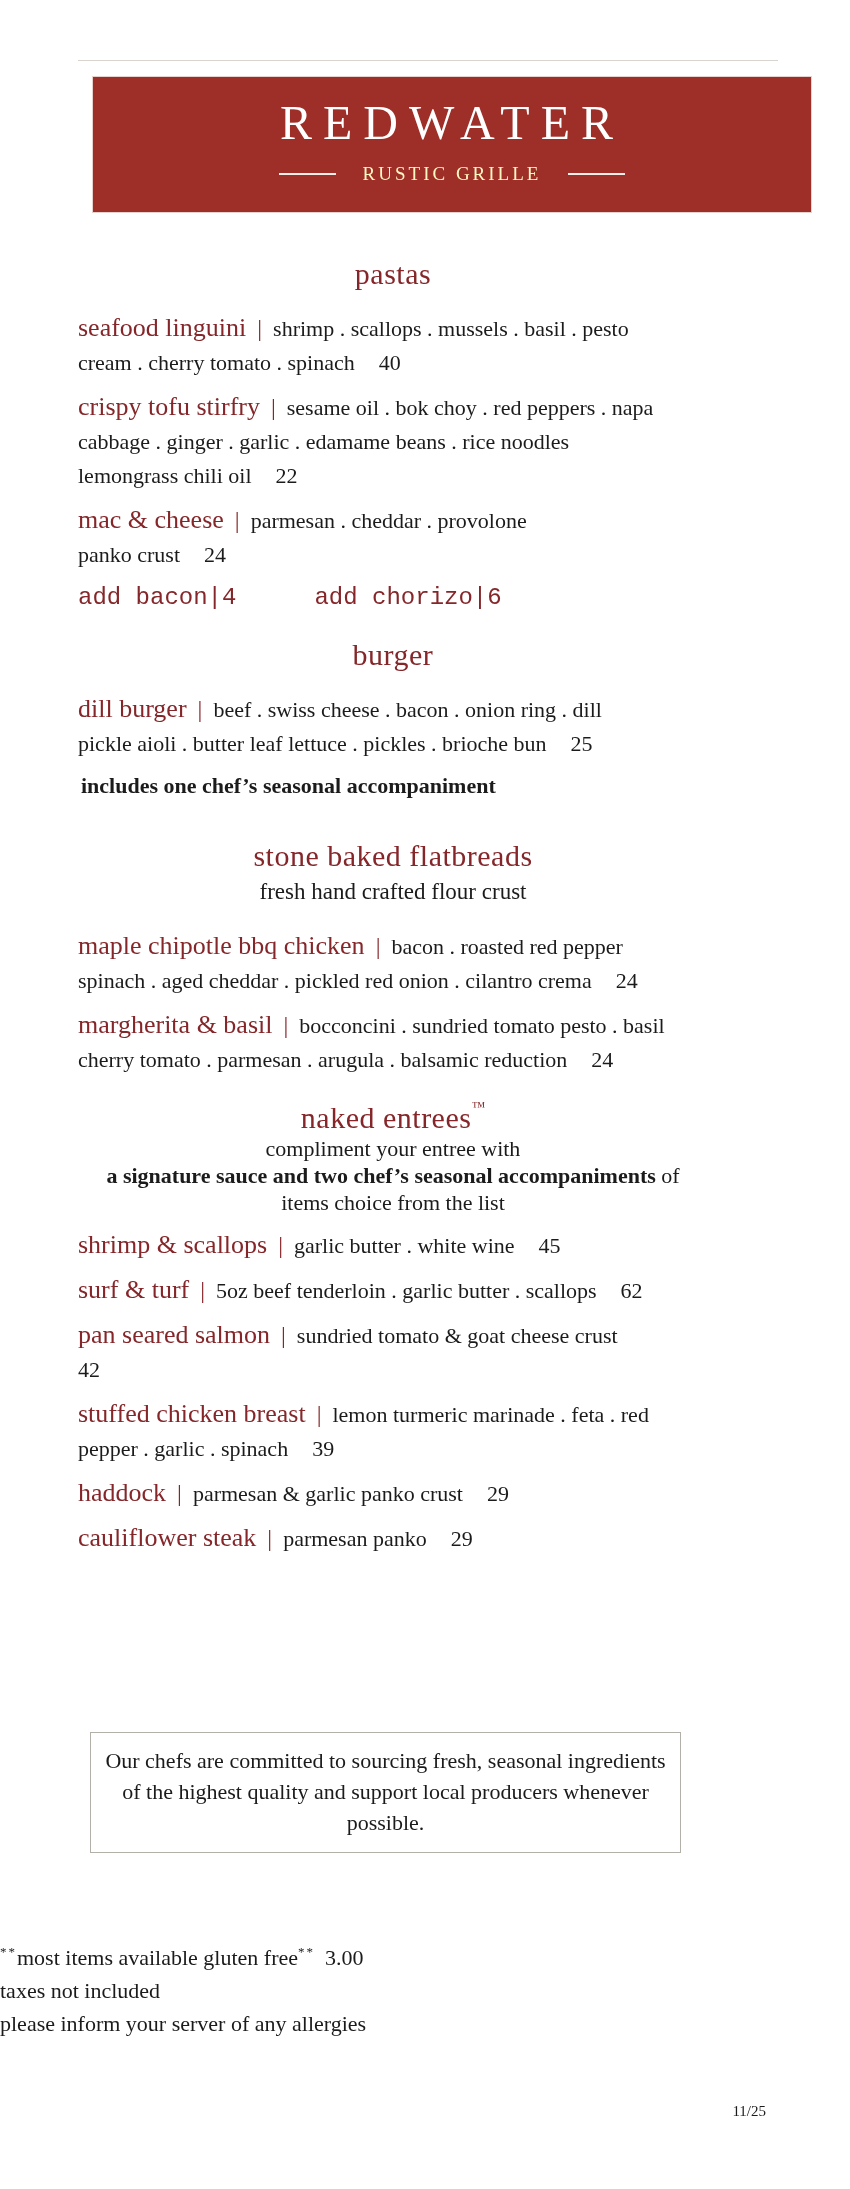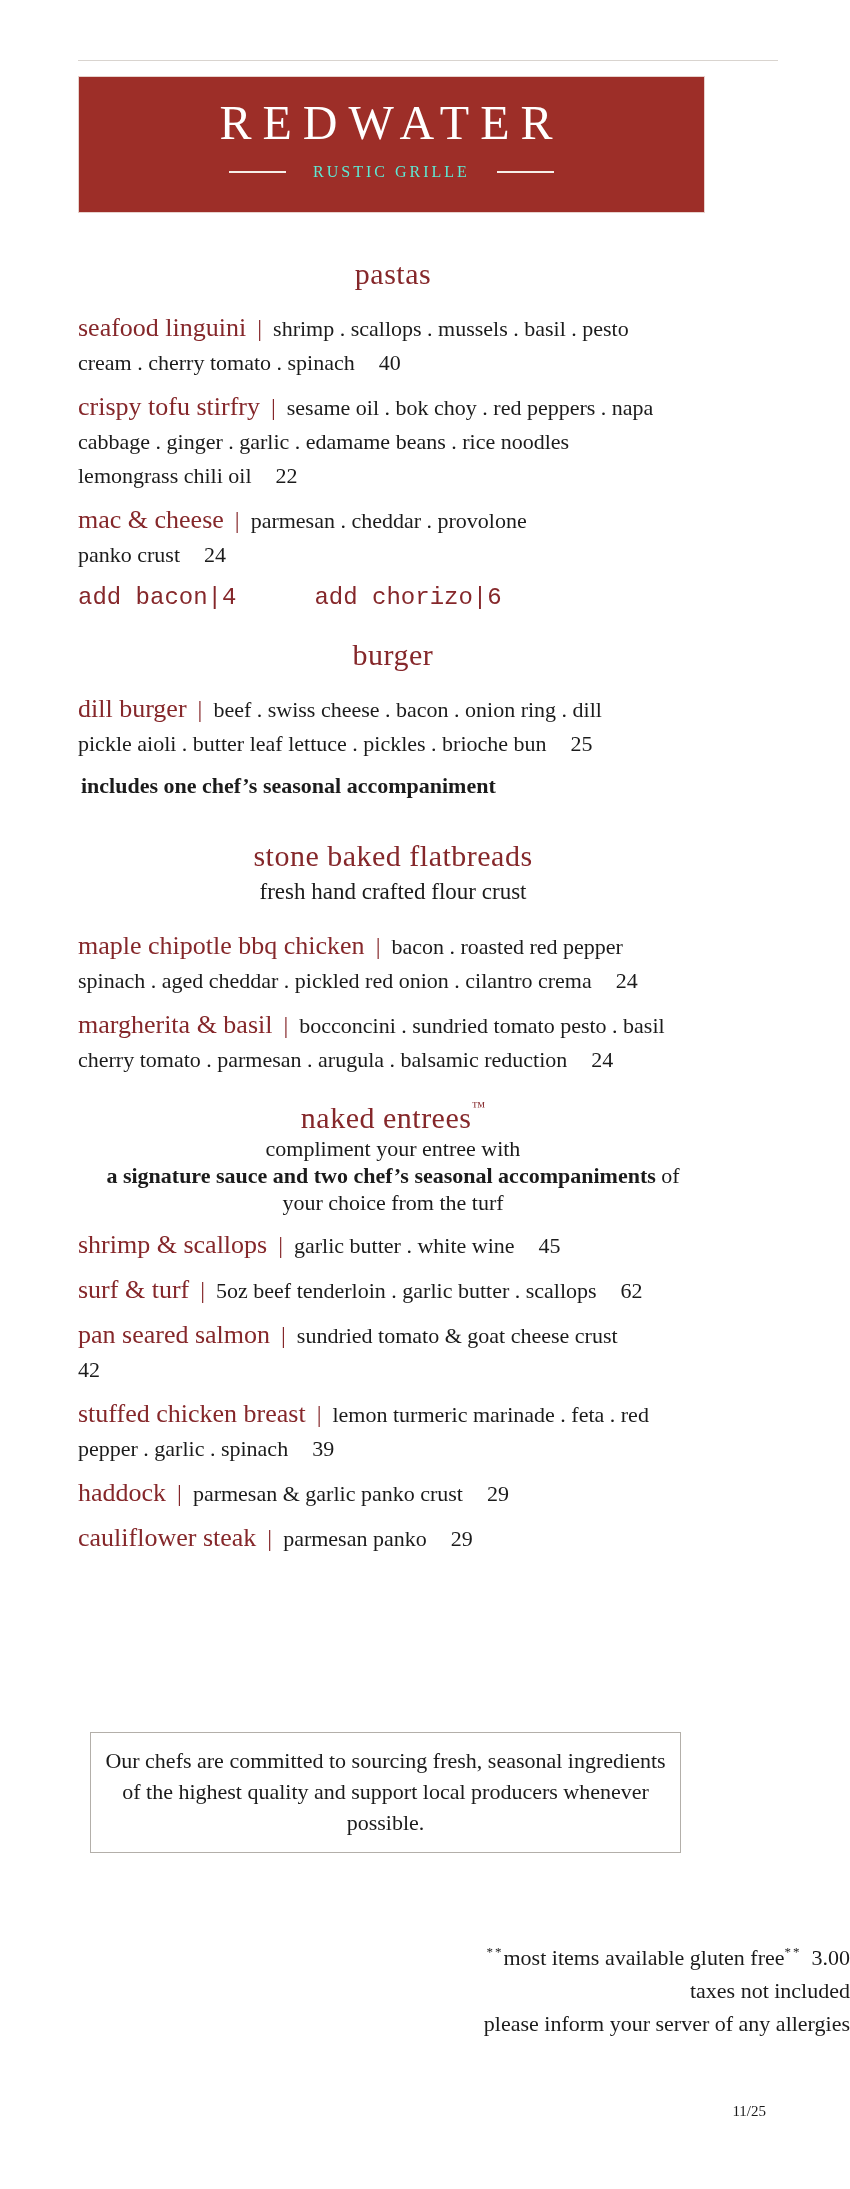--- a/index.html
+++ b/index.html
@@ -18,41 +18,41 @@
     font-family:"Liberation Serif", serif;
     color:var(--ink);
     overflow:hidden;
   }
   .top-rule{
     position:absolute;top:60px;left:78px;width:700px;height:1px;
     background:var(--rule-gray);
   }
   
   .brand{
-    position:absolute;top:76px;left:78px;width:627px;height:137px;
+    position:absolute;top:76px;left:92px;width:720px;height:137px;
     background:var(--brand-red);
     border:1px solid #e7d2cd;
     text-align:center;
     padding-top:19px;
   }
   .brand-title{
     color:#ffffff;
     font-size:48px;
     letter-spacing:11px;
     line-height:54px;
     font-weight:normal;
   }
   .brand-sub{
     margin-top:13px;
     display:flex;align-items:center;justify-content:center;
   }
   .dash{display:inline-block;width:57px;height:2px;background:#f6efe9;}
   .sub-text{
-    color:#5eead4;
-    font-size:16px;
+    color:#fef9c3;
+    font-size:19px;
     letter-spacing:3px;
     margin:0 27px;
     white-space:nowrap;
   }
   
   .content{
     position:absolute;top:213px;left:0;width:772px;
     padding:0 64px 0 78px;
   }
   h2.section-heading{
@@ -122,21 +122,21 @@
     border:1px solid #b3afa9;
     padding:12px 8px 14px 8px;
     text-align:center;
     font-size:22px;
     line-height:31px;
     white-space:pre-line;
   }
   
   .footer{
     position:absolute;top:1936px;left:0;width:850px;
-    text-align:right;
+    text-align:left;
     font-size:22px;
     line-height:33px;
   }
   .footer sup{
     font-size:13px;
     letter-spacing:2px;
     position:relative;top:-1px;
   }
   .gf-price{margin-left:10px;}
   .page-date{
@@ -206,21 +206,21 @@
     <div class="item">
       <span class="iname">margherita &amp; basil</span><span class="sep">|</span><span class="desc">bocconcini . sundried tomato pesto . basil
 cherry tomato . parmesan . arugula . balsamic reduction</span><span class="price">24</span>
     </div>
 
     <h2 class="section-heading mt-sm tight"><span>naked entrees</span><sup class="tm">™</sup></h2>
 
     <div class="intro">
       <div class="line">compliment your entree with</div>
       <div class="line"><b>a signature sauce and two chef’s seasonal accompaniments</b><span> of</span></div>
-      <div class="line">your choice from the turf</div>
+      <div class="line">items choice from the list</div>
     </div>
 
     <div class="item">
       <span class="iname">shrimp &amp; scallops</span><span class="sep">|</span><span class="desc">garlic butter . white wine</span><span class="price">45</span>
     </div>
 
     <div class="item">
       <span class="iname">surf &amp; turf</span><span class="sep">|</span><span class="desc">5oz beef tenderloin . garlic butter . scallops</span><span class="price">62</span>
     </div>
 

